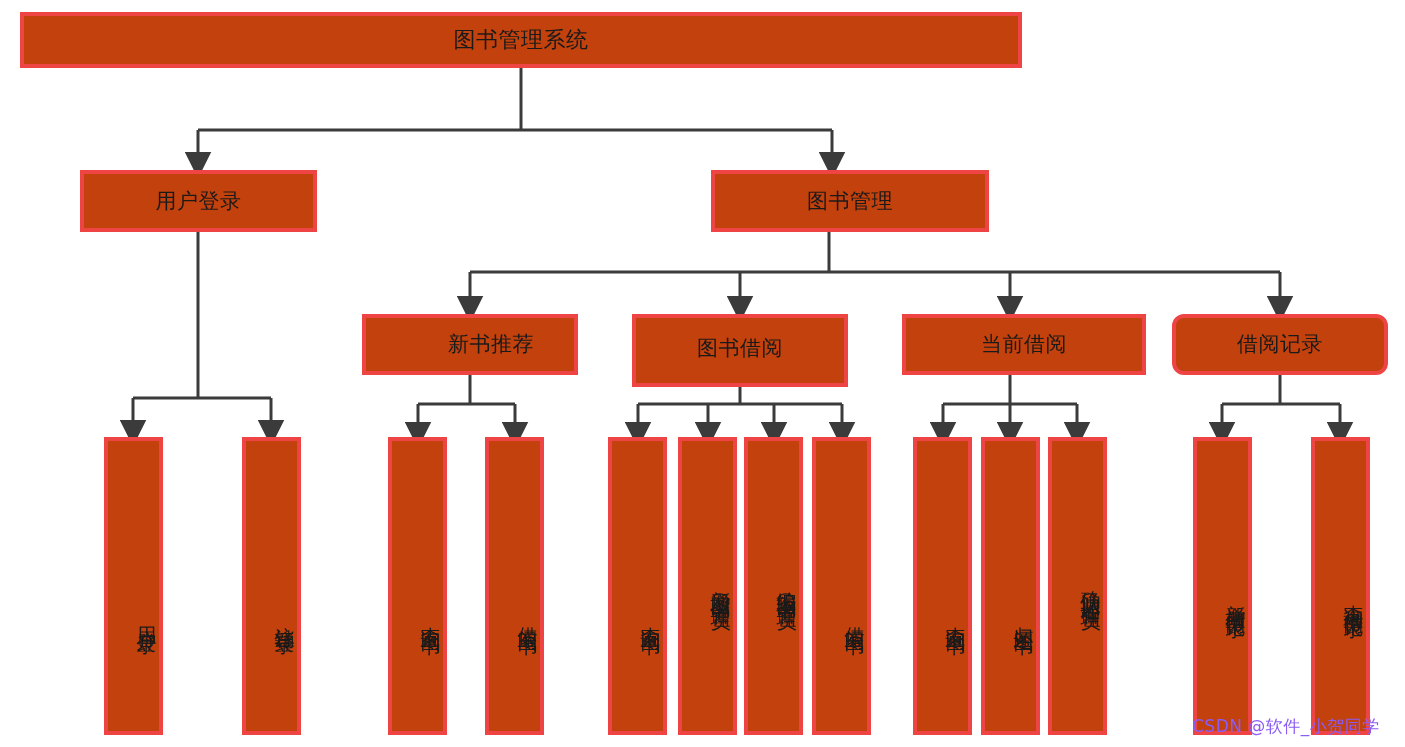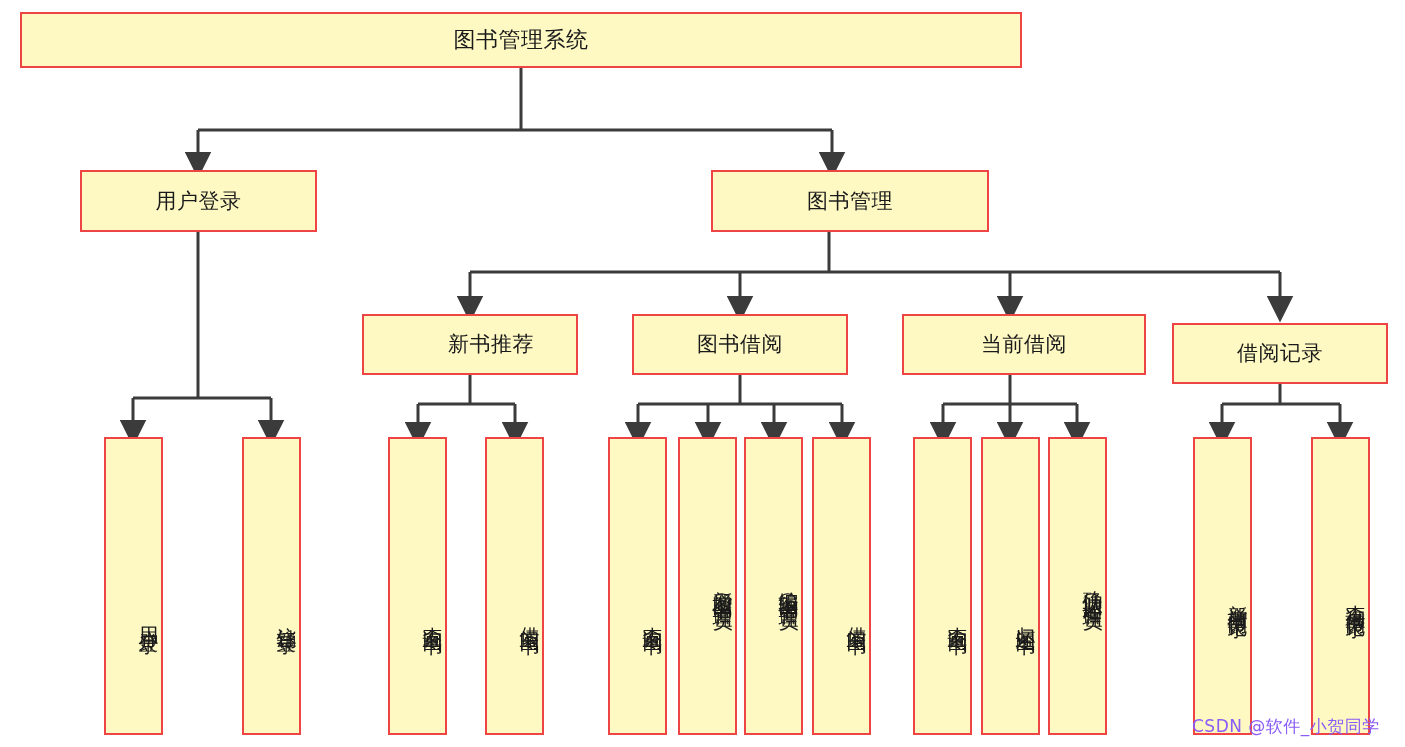--- a/index.html
+++ b/index.html
@@ -1,22 +1,22 @@
 <!DOCTYPE html>
 <html><head>
 <meta charset="utf-8">
 <style>
   html,body{margin:0;padding:0;background:#ffffff;}
   body{font-family:"DejaVu Sans","Liberation Sans",sans-serif;}
   #canvas{position:relative;width:1405px;height:747px;background:#ffffff;overflow:hidden;}
   .node{
     position:absolute;
     box-sizing:border-box;
-    border:2px solid #ef4444;
-    background:#fef9c3;
+    border:4px solid #ef4444;
+    background:#c2410c;
     color:#1a1a1a;
     display:flex;
     align-items:center;
     justify-content:center;
     text-align:right;
     line-height:1.28;
     letter-spacing:0.5px;
   }
   .node.h{font-size:21px;}
   .node.root{font-size:22px;}
@@ -93,23 +93,23 @@
       <path d="M1340,404 L1340,426" marker-end="url(#arrow)"></path>
     </g>
   </svg>
 
   <div class="node root" style="left:20px;top:12px;width:1002px;height:56px;">图书管理系统</div>
 
   <div class="node h" style="left:80px;top:170px;width:237px;height:62px;">用户登录</div>
   <div class="node h" style="left:711px;top:170px;width:278px;height:62px;">图书管理</div>
 
   <div class="node h" style="left:362px;top:314px;width:216px;height:61px;padding-left:42px;">新书推荐</div>
-  <div class="node h" style="left:632px;top:314px;width:216px;height:61px;">图书借阅</div>
+  <div class="node h" style="left:632px;top:314px;width:216px;height:73px;font-family:Liberation Mono, monospace;">图书借阅</div>
   <div class="node h" style="left:902px;top:314px;width:244px;height:61px;">当前借阅</div>
-  <div class="node h" style="left:1172px;top:323px;width:216px;height:61px;">借阅记录</div>
+  <div class="node h" style="left:1172px;top:314px;width:216px;height:61px;border-radius:12px;">借阅记录</div>
 
   <div class="node v" style="left:104px;top:437px;width:59px;height:298px;padding-top:62px;">用户登录</div>
   <div class="node v" style="left:242px;top:437px;width:59px;height:298px;padding-top:62px;">注销登录</div>
 
   <div class="node v" style="left:388px;top:437px;width:59px;height:298px;padding-top:62px;">查询图书</div>
   <div class="node v" style="left:485px;top:437px;width:59px;height:298px;padding-top:62px;">借阅图书</div>
 
   <div class="node v" style="left:608px;top:437px;width:59px;height:298px;padding-top:62px;">查询图书</div>
   <div class="node v tall" style="left:678px;top:437px;width:59px;height:298px;padding-top:4px;">新增图书（管理员）</div>
   <div class="node v tall" style="left:744px;top:437px;width:59px;height:298px;padding-top:4px;">编辑图书（管理员）</div>

